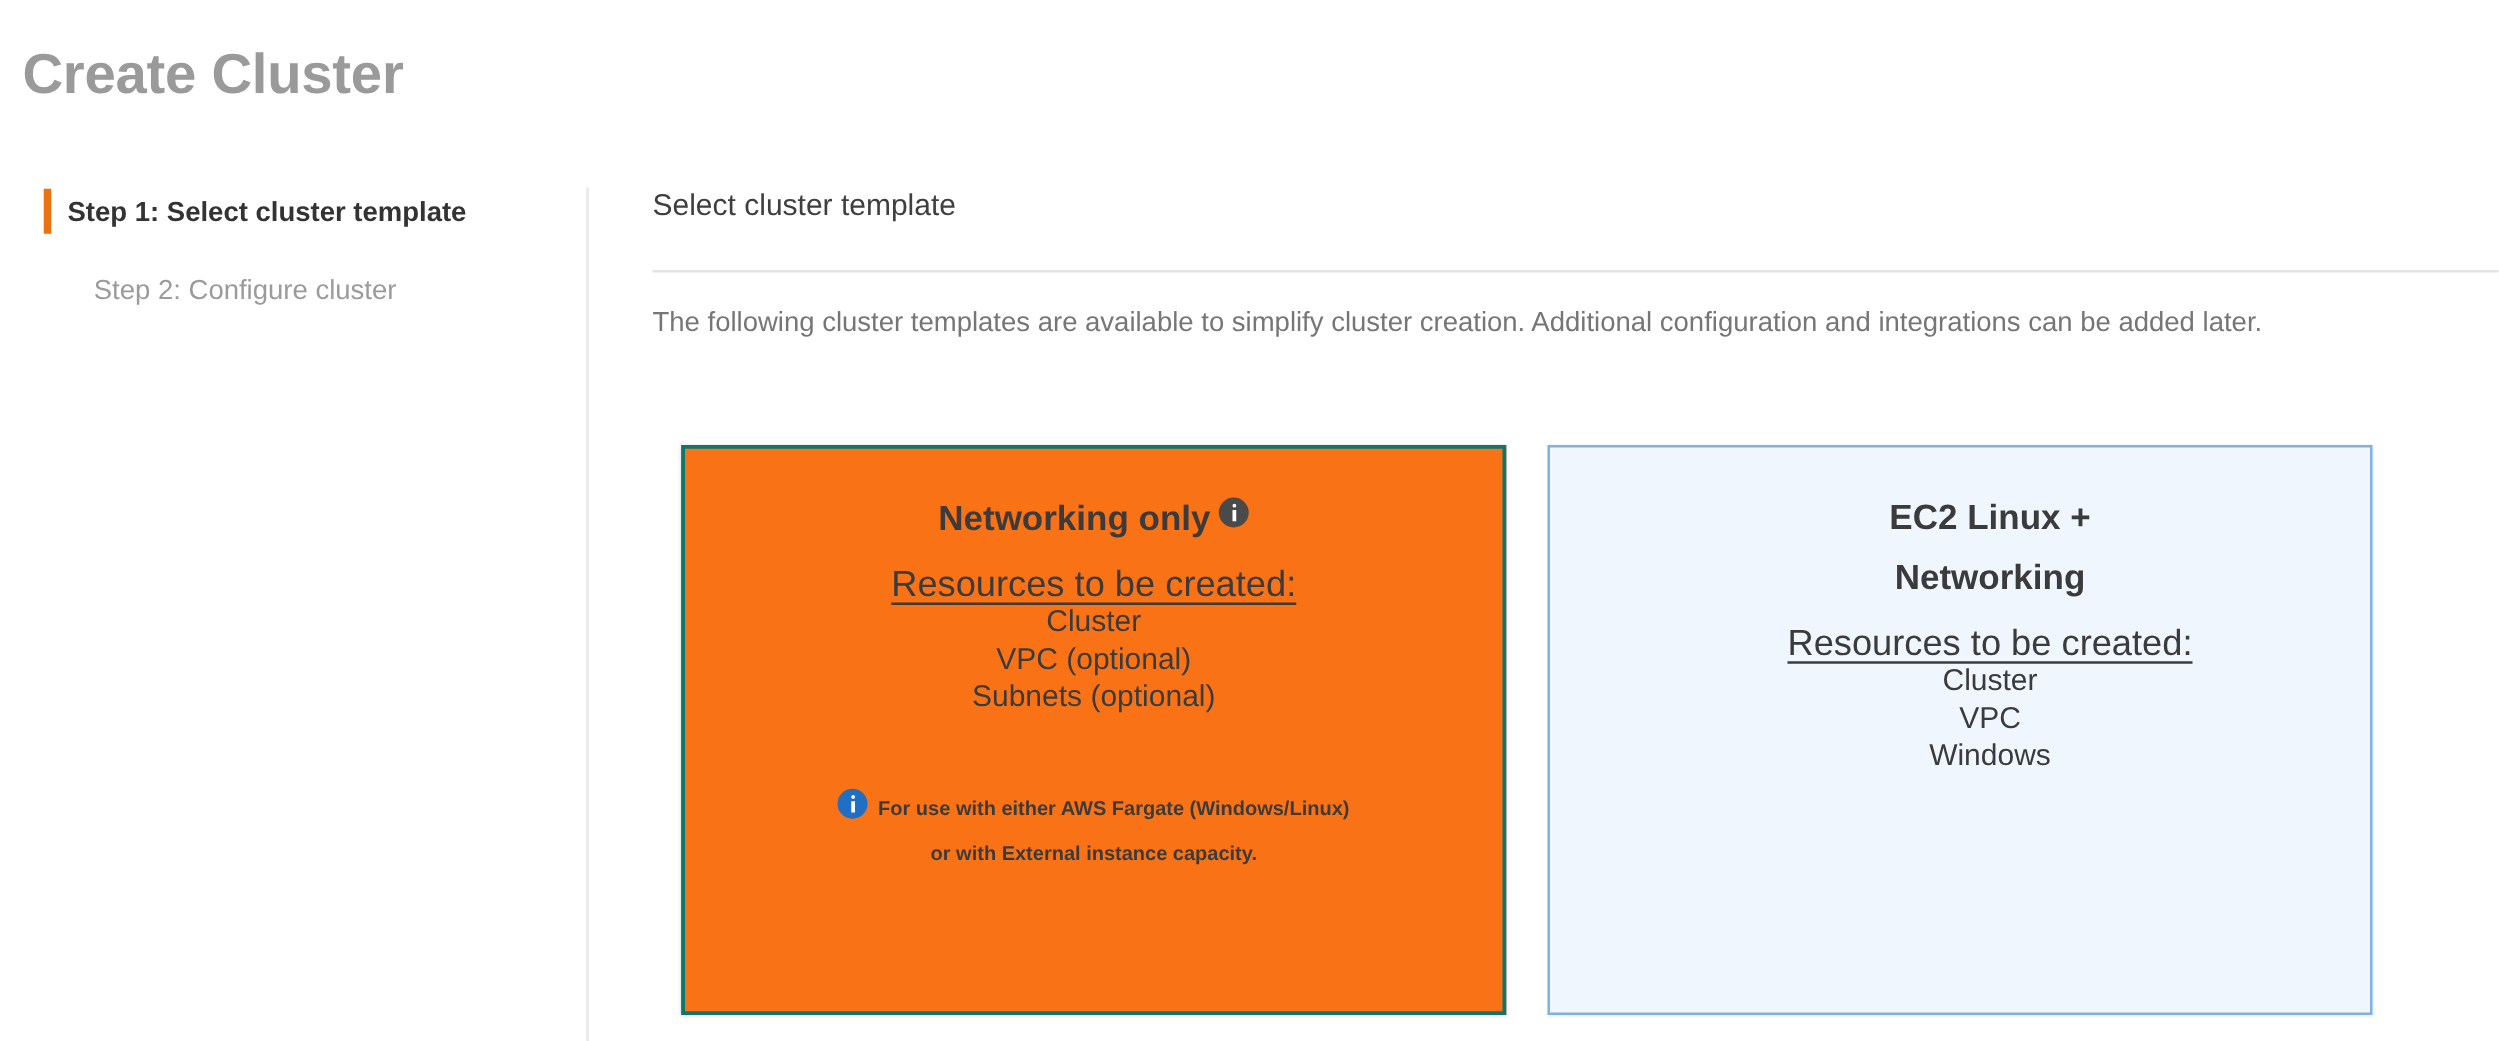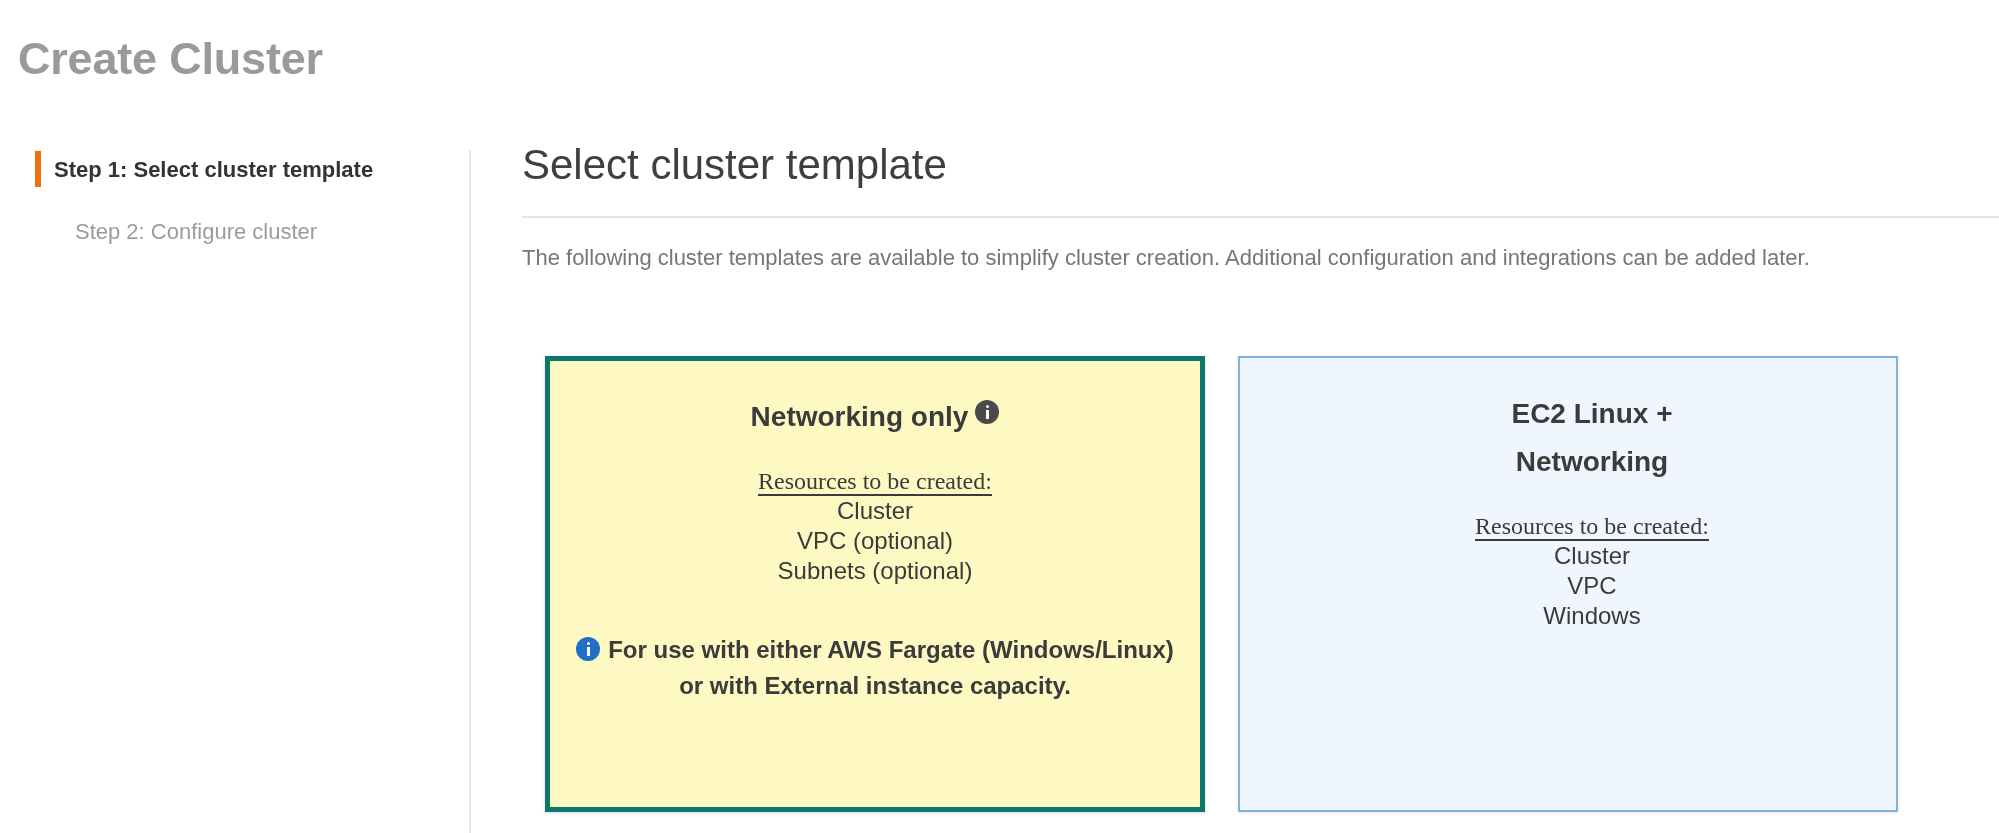--- a/index.html
+++ b/index.html
@@ -85,21 +85,21 @@
     position: absolute;
     left: 522px;
     top: 140px;
     right: 0;
   }
 
   .section-title {
     position: absolute;
     left: 0;
     top: 3px;
-    font-size: 42px;
+    font-size: 24px;
     font-weight: 400;
     color: #3f3f3f;
     line-height: 44px;
     white-space: nowrap;
   }
 
   .section-rule {
     position: absolute;
     left: 0;
     top: 76px;
@@ -132,22 +132,22 @@
     position: absolute;
     top: 0;
     width: 660px;
     height: 456px;
     padding-top: 32px;
     text-align: center;
   }
 
   .card-unselected {
     left: 0;
-    background: #fef9c3;
-    border: 5px solid #0f766e;
+    background: #f97316;
+    border: 3px solid #0f766e;
     box-shadow: 0 1px 3px rgba(0,0,0,0.13), 0 0 2px rgba(0,0,0,0.07);
   }
 
   .card-selected {
     left: 693px;
     background: #eff6fd;
     border: 2px solid #7fb2df;
     box-shadow: 0 1px 3px rgba(0,0,0,0.10);
     padding-left: 48px;
   }
@@ -160,47 +160,46 @@
     padding: 0 80px;
   }
 
   .card-title .info-dot {
     display: inline-block;
     vertical-align: 2px;
     margin-left: 7px;
   }
 
   .card-resources-label {
-    margin-top: 25px;
-    font-size: 24px;
+    margin-top: 14px;
+    font-size: 29px;
     font-weight: 400;
     color: #3b3b3b;
     text-decoration: underline;
     text-underline-offset: 5px;
     line-height: 30px;
-    font-family: Liberation Serif, serif;
   }
 
   .card-resource {
     font-size: 24px;
     font-weight: 400;
     color: #3b3b3b;
     line-height: 30px;
   }
 
   .card-list { margin-top: 0; }
 
   
   .card-note {
     position: absolute;
     left: 0;
     right: 0;
     top: 271px;
     padding: 0 26px;
-    font-size: 24px;
+    font-size: 16px;
     font-weight: 700;
     color: #3b3b3b;
     line-height: 36px;
     text-align: center;
   }
 
   .card-note .note-icon {
     display: inline-block;
     vertical-align: -3px;
     margin-right: 8px;

